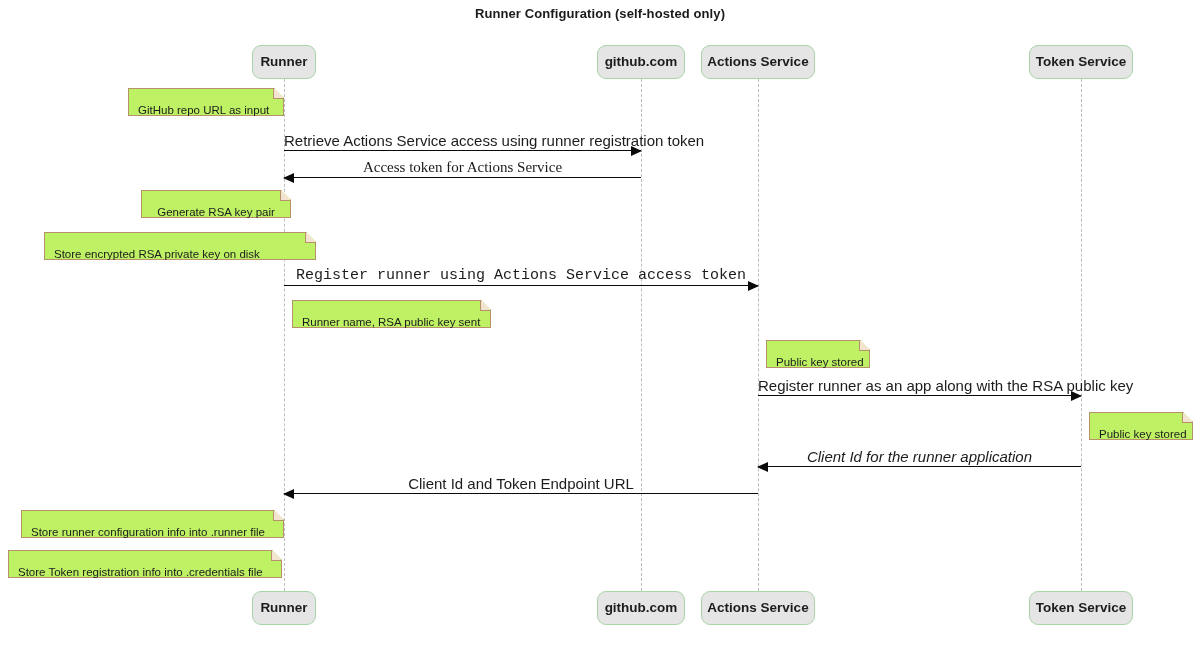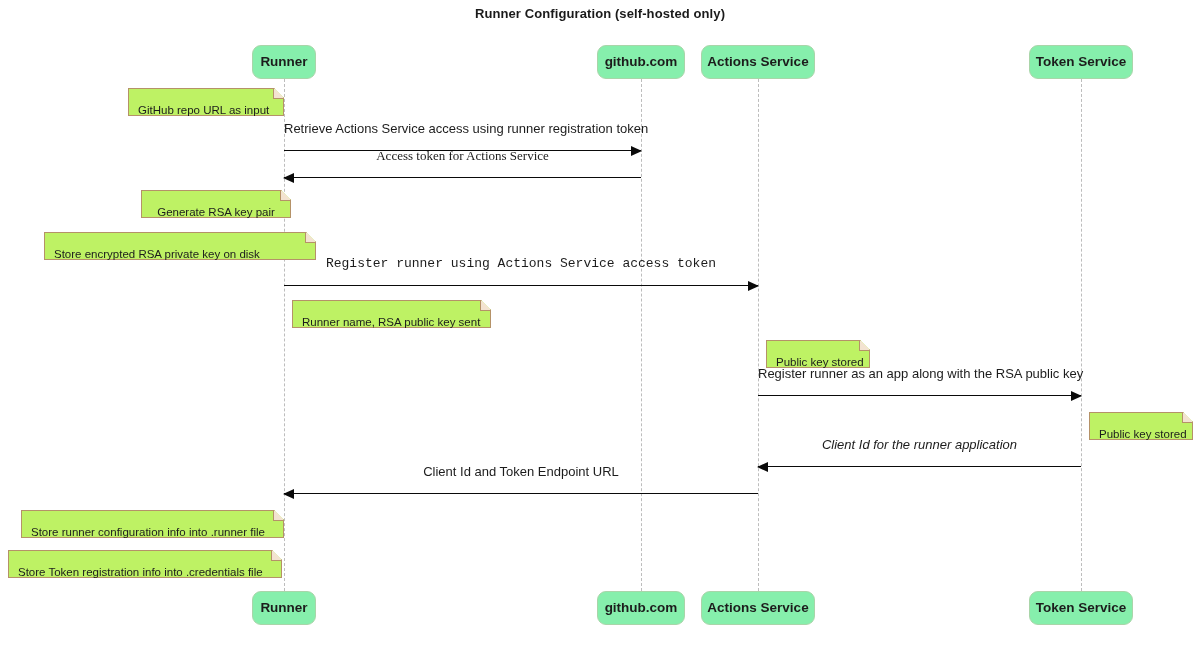--- a/index.html
+++ b/index.html
@@ -34,21 +34,21 @@
   .lifeline {
     position: absolute;
     width: 0;
     border-left: 1px dashed #bdbdbd;
   }
 
   
   .participant {
     position: absolute;
     box-sizing: border-box;
-    background: #86efac;
+    background: #e5e5e5;
     border: 1px solid #a9d5a9;
     border-radius: 9px;
     height: 34px;
     line-height: 32px;
     text-align: center;
     font-size: 13.5px;
     font-weight: bold;
     color: #1c1c1c;
     white-space: nowrap;
   }
@@ -102,24 +102,24 @@
     border-left: 11px solid #0a0a0a;
   }
   .arrowhead.left {
     left: -1px;
     border-top: 5.5px solid transparent;
     border-bottom: 5.5px solid transparent;
     border-right: 11px solid #0a0a0a;
   }
   .msg-label {
     position: absolute;
-    bottom: 16px;
+    bottom: 4px;
     width: 100%;
     text-align: center;
-    font-size: 13px;
+    font-size: 15px;
     color: #1c1c1c;
     white-space: nowrap;
     line-height: 13px;
   }
 </style>
 </head>
 <body>
 
 <div id="canvas">
 

